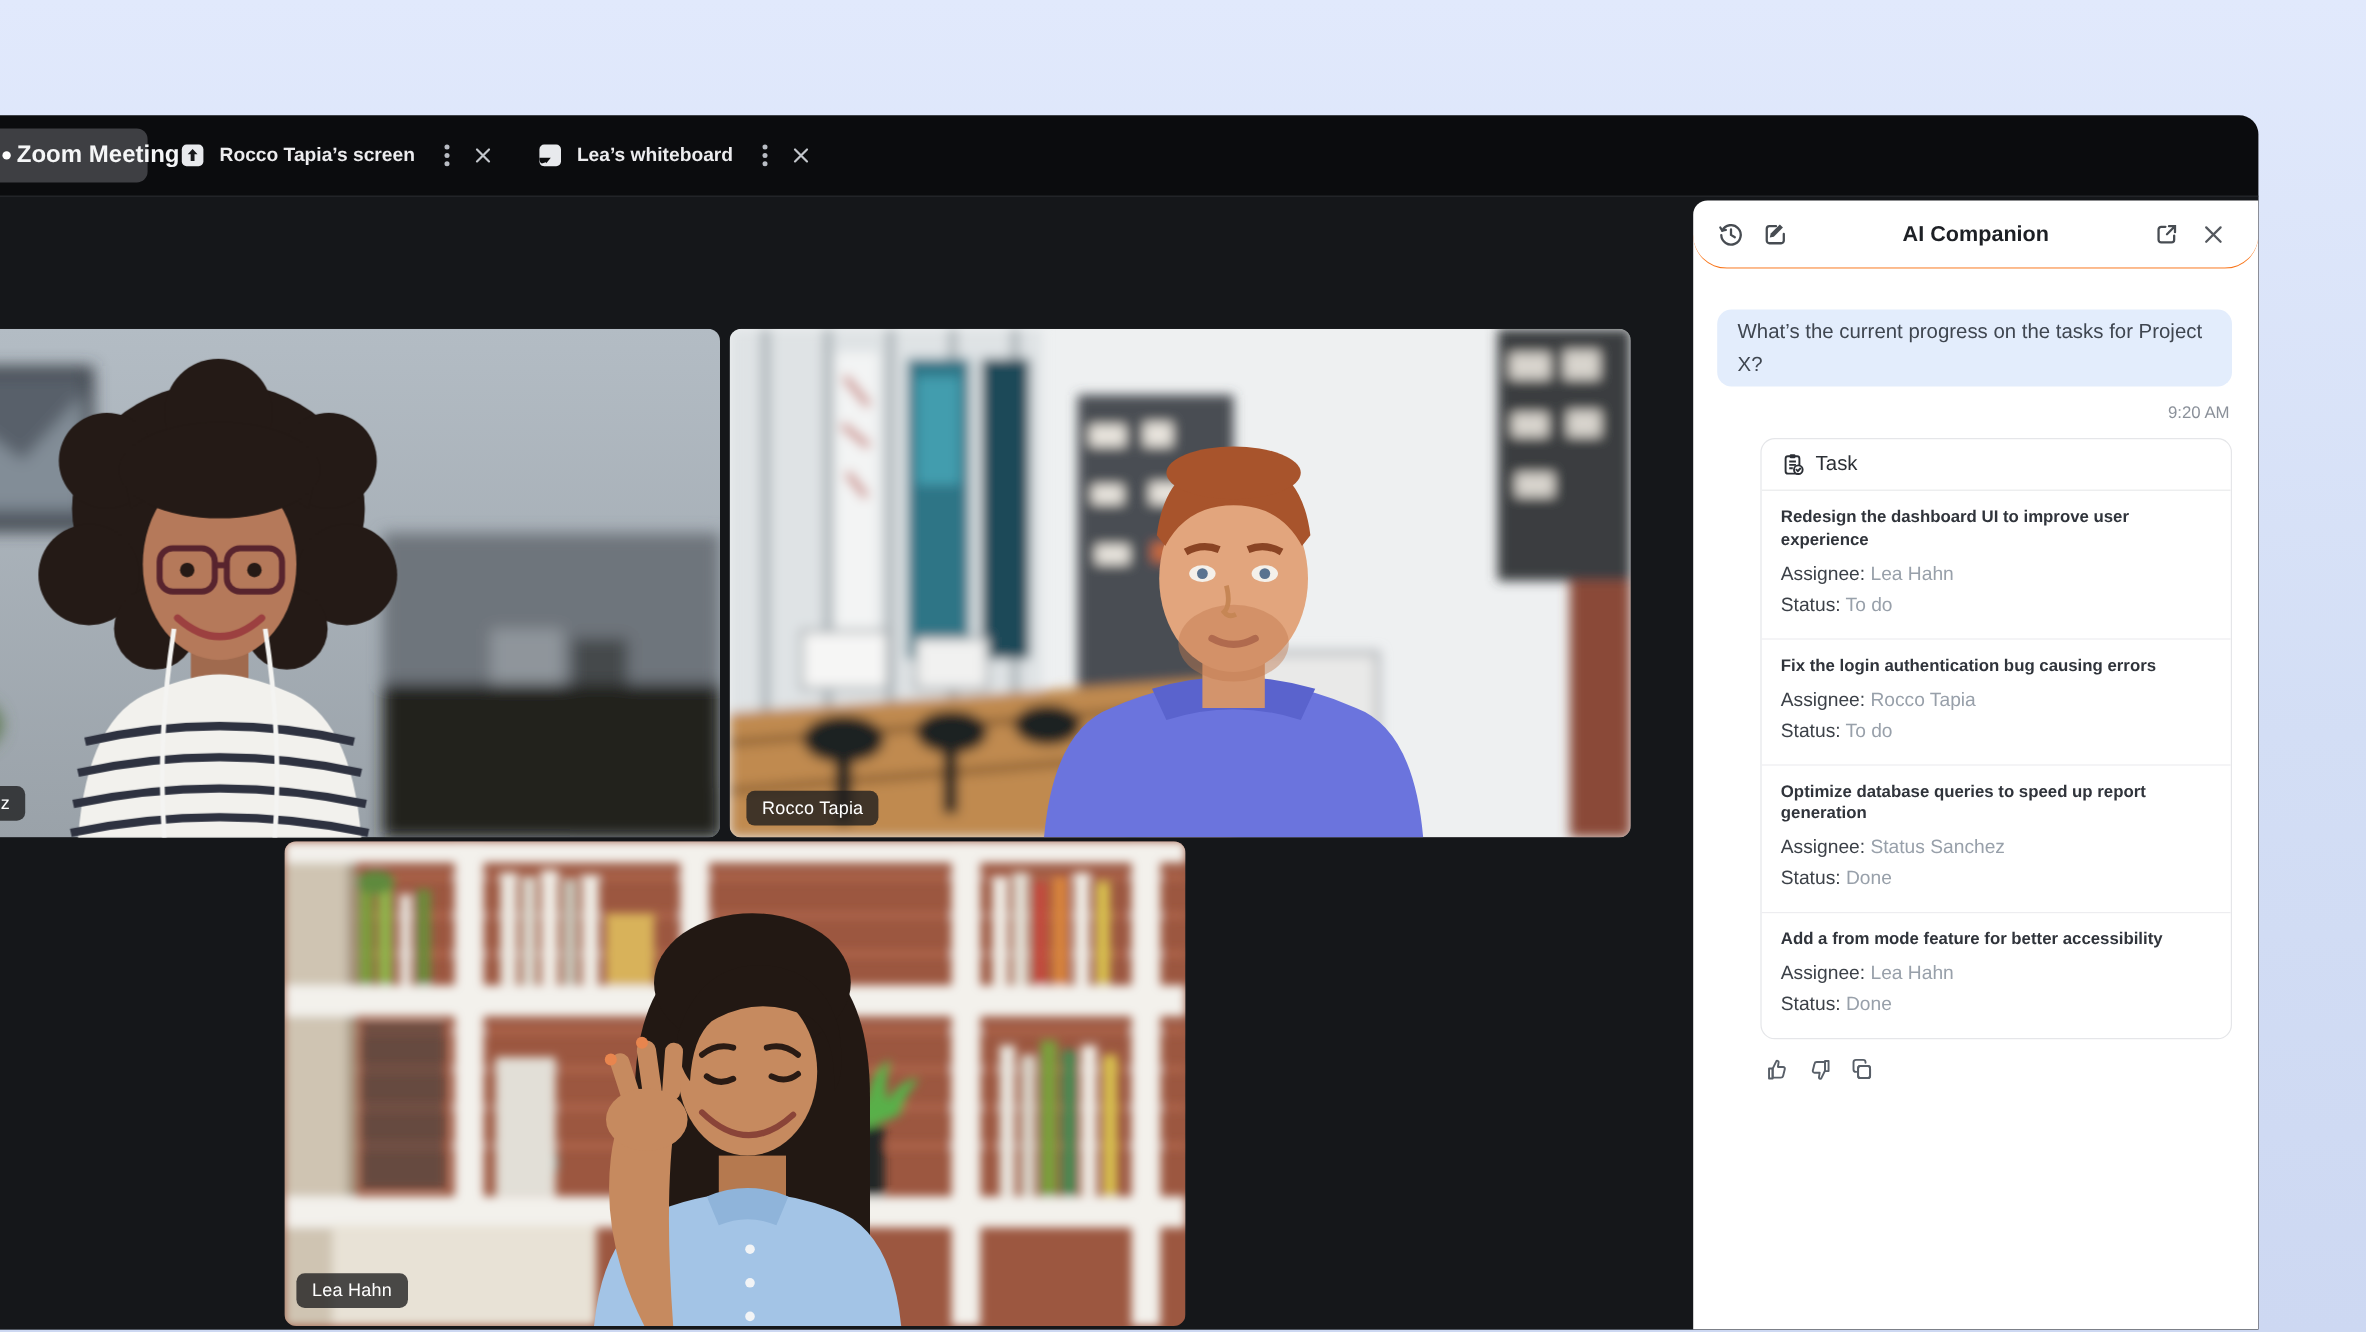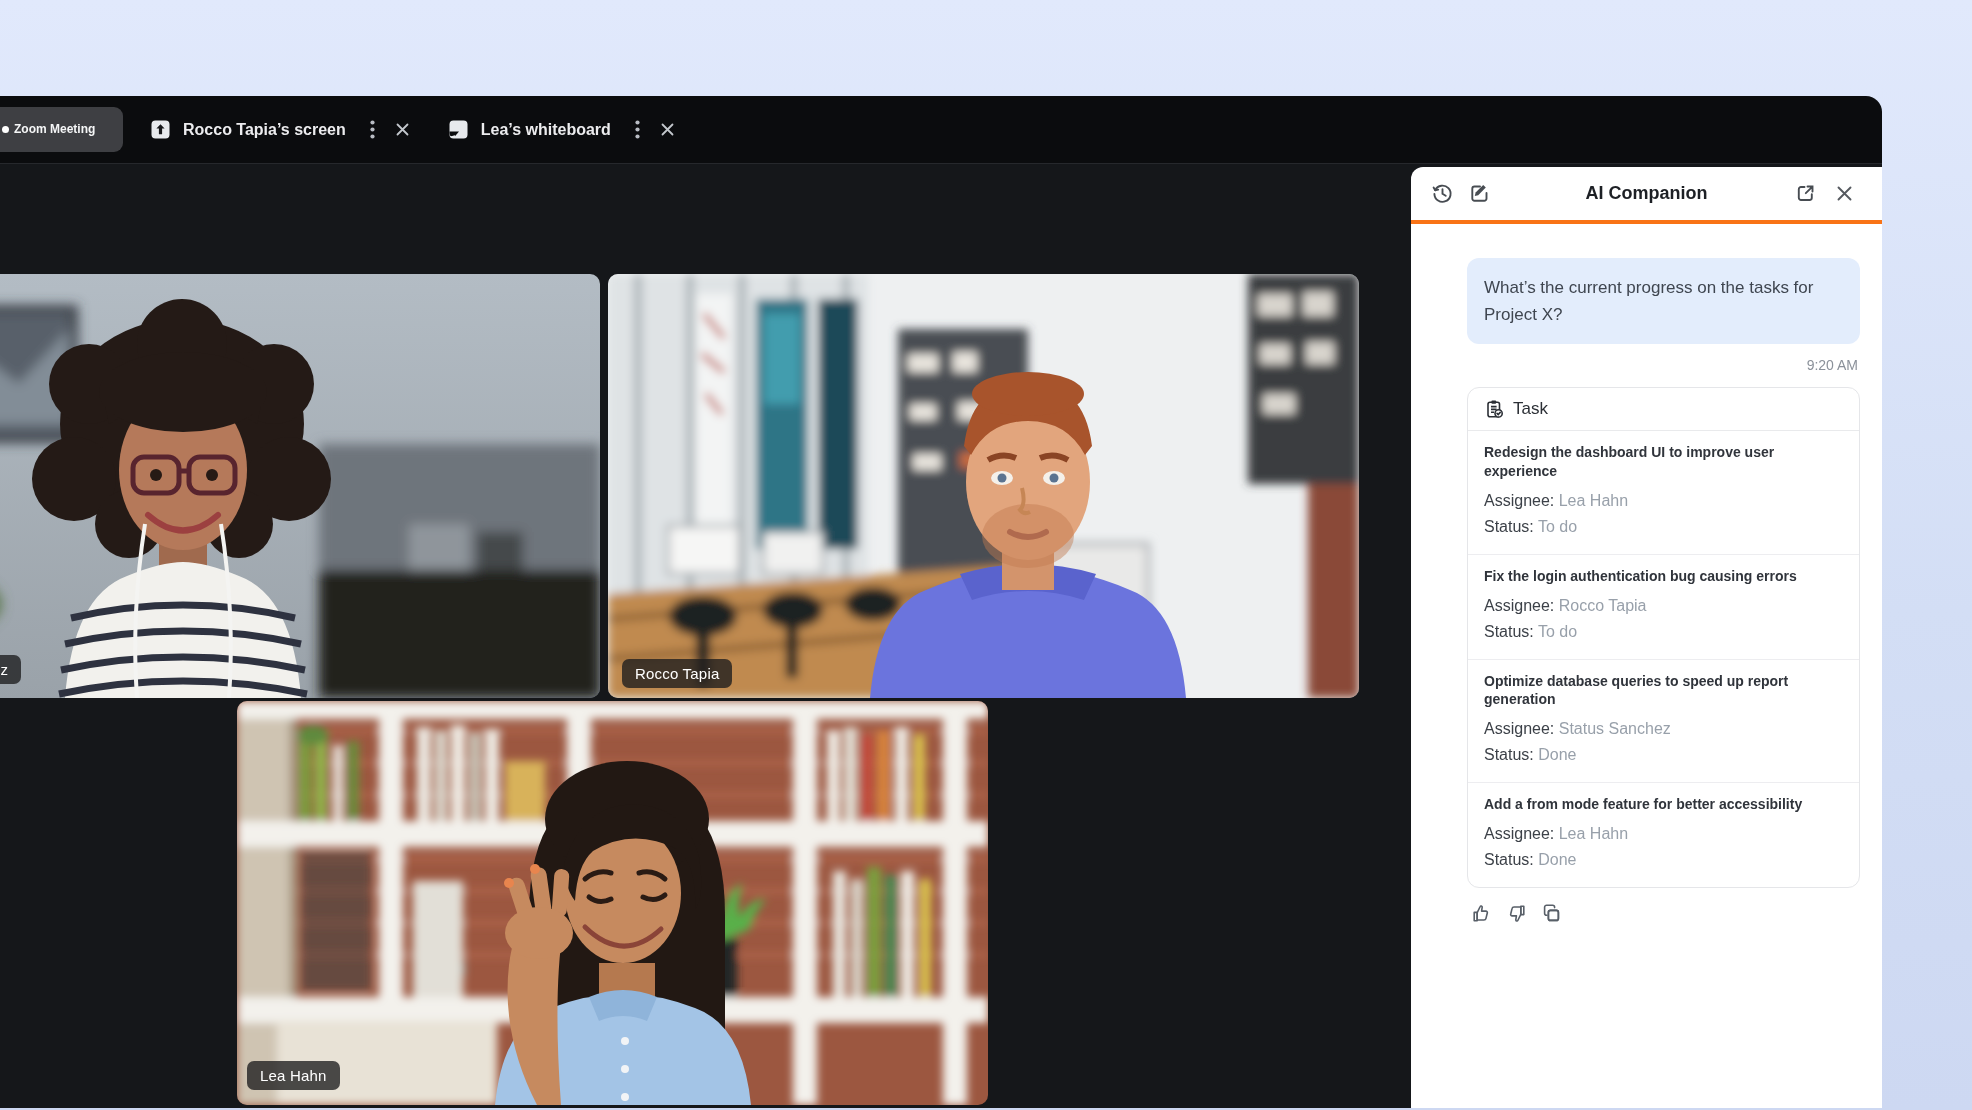--- a/index.html
+++ b/index.html
@@ -19,21 +19,21 @@
   .tab-active {
     position:absolute; left:-40px; top:11px; width:163px; height:45px;
     background:#3e3f43; border-radius:9px;
   }
   .tab-active .cam-dot {
     position:absolute; left:42px; top:19px; width:7px; height:7px;
     border-radius:50%; background:#ffffff;
   }
   .tab-active .tab-label {
     position:absolute; left:54px; top:0; height:45px; line-height:45px;
-    color:#f5f6f7; font-size:12px; font-weight:700; white-space:nowrap;
+    color:#f5f6f7; font-size:20px; font-weight:700; white-space:nowrap;
   }
   .tabs-rest {
     position:absolute; left:150px; top:0; height:67px;
     display:flex; align-items:center;
   }
   .tab-plain { display:flex; align-items:center; }
   .tab-plain .tab-label {
     color:#ececee; font-size:16px; font-weight:700; white-space:nowrap;
     margin-left:12px;
   }
@@ -61,34 +61,34 @@
   .pill-left { left:14px; }
   .tile1 .name-pill { left:130px; bottom:14px; }
   .tile3 .name-pill { bottom:15px; left:10px; }
   
   .panel {
     position:absolute; left:1411px; top:71px; width:471px; height:941px;
     background:#ffffff; border-radius:12px 0 0 0; overflow:hidden;
   }
   .panel-header {
     position:relative; height:57px; display:flex; align-items:center;
-    padding:0 26px 0 20px; border-bottom:4px solid #f97316;
+    padding:0 26px 0 20px; border-bottom:1px solid #f97316;border-radius:28px;
   }
   .hicon { width:23px; height:23px; display:flex; align-items:center; justify-content:center; cursor:pointer; }
   .hicon + .hicon { margin-left:14px; }
   .panel-title {
     position:absolute; left:0; right:0; text-align:center;
     font-size:18px; font-weight:700; color:#1d2025; pointer-events:none;
   }
   .header-right { margin-left:auto; display:flex; align-items:center; }
   .header-right .hicon + .hicon { margin-left:16px; }
   .panel-body { padding:34px 22px 0 20px; }
   .bubble {
-    margin-left:36px; background:#e3edfc; border-radius:12px;
-    padding:16px 17px; color:#3f4650; font-size:17px; line-height:1.6;
+    background:#e3edfc; border-radius:12px;
+    padding:5px 17px; color:#3f4650; font-size:17px; line-height:1.6;
   }
   .msg-time { text-align:right; color:#8b919a; font-size:14px; margin:13px 2px 0 0; }
   .ai-row { display:flex; margin-top:24px; }
   .spark { width:27px; height:27px; flex:0 0 27px; margin-top:1px; }
   .ai-text { margin-left:10px; color:#3f4650; font-size:17px; line-height:1.62; }
   .task-card {
     margin-left:36px; margin-top:14px; border:1px solid #e5e6e9;
     border-radius:12px; overflow:hidden; background:#fff;
   }
   .card-header {

